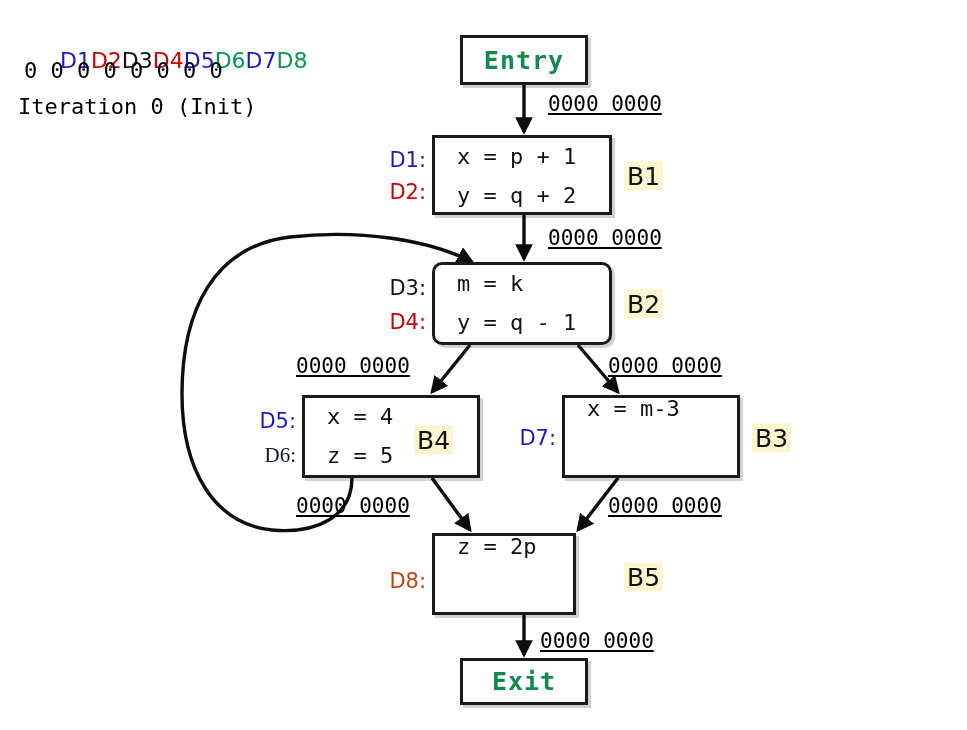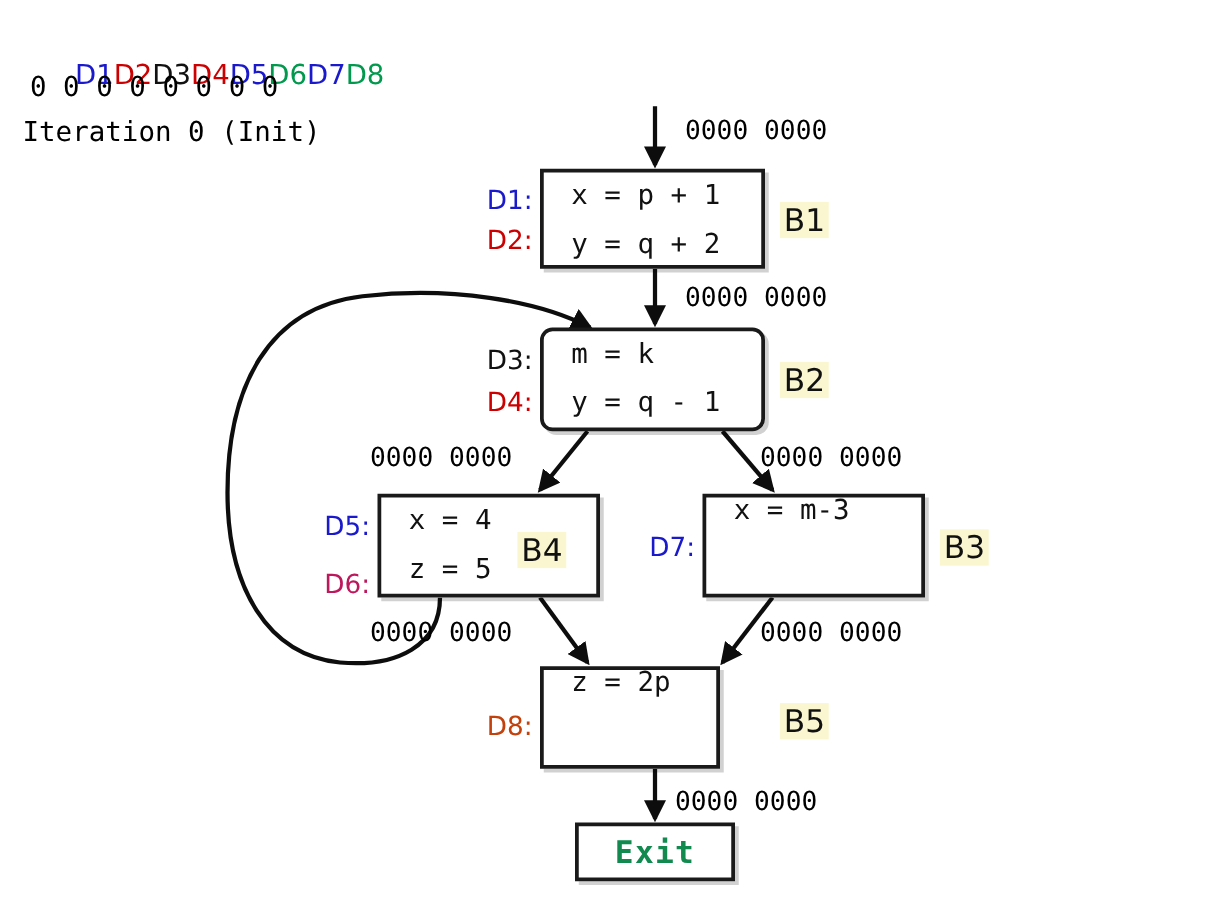--- a/index.html
+++ b/index.html
@@ -119,20 +119,21 @@
   .bname.inside { z-index: 5; }
 
   
   .bits {
     position: absolute;
     font-family: "DejaVu Sans Mono", "Liberation Mono", monospace;
     font-size: 21px;
     color: #000000;
     white-space: pre;
     transform: translateY(-50%);
+    text-decoration: underline;
   }
 </style>
 </head>
 <body>
 
 <div id="canvas">
 
   <div class="legend">
     <div class="legend-row">
       <span class="tok" style="color: rgb(26, 26, 204);">D1</span><span class="tok" style="color: rgb(204, 0, 0);">D2</span><span class="tok" style="color: rgb(17, 17, 17);">D3</span><span class="tok" style="color: rgb(204, 0, 0);">D4</span><span class="tok" style="color: rgb(26, 26, 204);">D5</span><span class="tok" style="color: rgb(0, 153, 77);">D6</span><span class="tok" style="color: rgb(26, 26, 204);">D7</span><span class="tok" style="color: rgb(0, 153, 77);">D8</span>
@@ -170,20 +171,23 @@
   </svg>
 
   <div class="bits" style="left:548px; top:104px;">0000 0000</div>
   <div class="bits" style="left:548px; top:238px;">0000 0000</div>
   <div class="bits" style="left:296px; top:366px;">0000 0000</div>
   <div class="bits" style="left:608px; top:366px;">0000 0000</div>
   <div class="bits" style="left:296px; top:506px;">0000 0000</div>
   <div class="bits" style="left:608px; top:506px;">0000 0000</div>
   <div class="bits" style="left:540px; top:641px;">0000 0000</div>
 
+  <div class="node terminal" style="left:460px; top:35px; width:128px; height:50px;">
+    <span class="terminal-label">Entry</span>
+  </div>
 
   <div class="node" style="left:432px; top:135px; width:180px; height:80px;">
     <div class="stmts">
       <div class="stmt">x = p + 1</div>
       <div class="stmt">y = q + 2</div>
     </div>
   </div>
   <div class="dlab" style="left:426px; top:160px; color:#1A1ACC;">D1:</div>
   <div class="dlab" style="left:426px; top:192px; color:#CC0000;">D2:</div>
   <div class="bname" style="left:624px; top:176px;">B1</div>
@@ -198,21 +202,21 @@
   <div class="dlab" style="left:426px; top:322px; color:#CC0000;">D4:</div>
   <div class="bname" style="left:624px; top:304px;">B2</div>
 
   <div class="node" style="left:302px; top:395px; width:178px; height:83px;">
     <div class="stmts">
       <div class="stmt">x = 4</div>
       <div class="stmt">z = 5</div>
     </div>
   </div>
   <div class="dlab" style="left:296px; top:421px; color:#1A1ACC;">D5:</div>
-  <div class="dlab" style="left:296px; top:467px; color:#be185d;">D6:</div>
+  <div class="dlab" style="left:296px; top:455px; color:#0f172a;font-family:Liberation Serif, serif;">D6:</div>
   <div class="bname inside" style="left:414px; top:440px;">B4</div>
 
   <div class="node" style="left:562px; top:395px; width:178px; height:83px;">
     <div class="stmts">
       <div class="stmt single">x = m-3</div>
     </div>
   </div>
   <div class="dlab" style="left:556px; top:438px; color:#1A1ACC;">D7:</div>
   <div class="bname" style="left:752px; top:438px;">B3</div>
 

